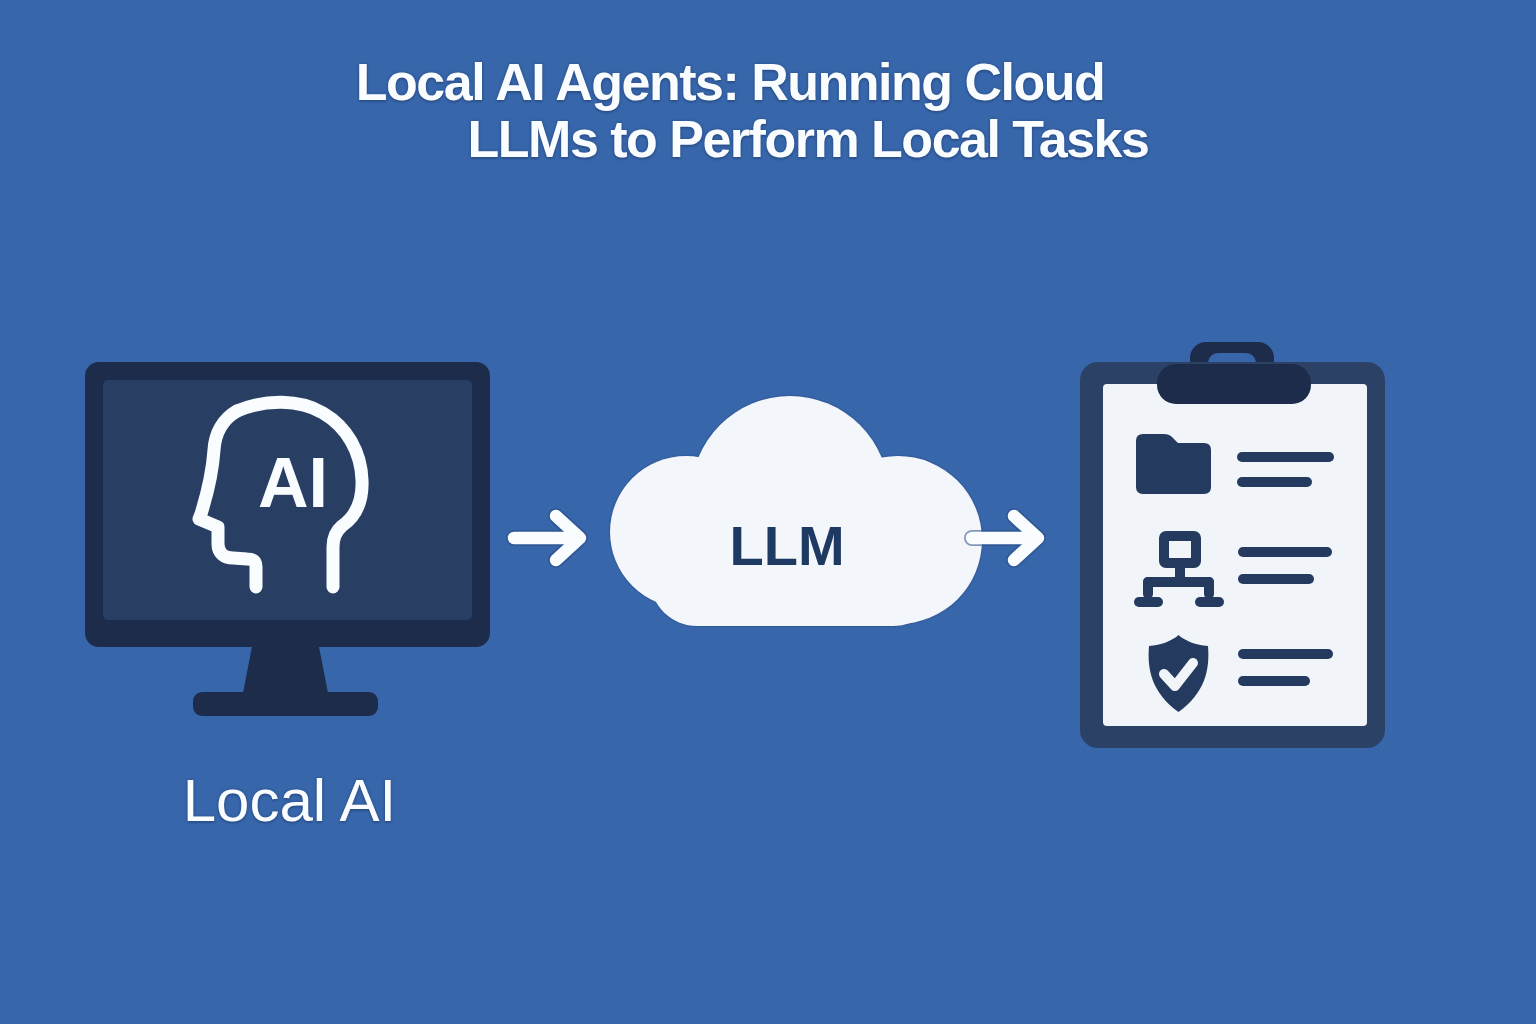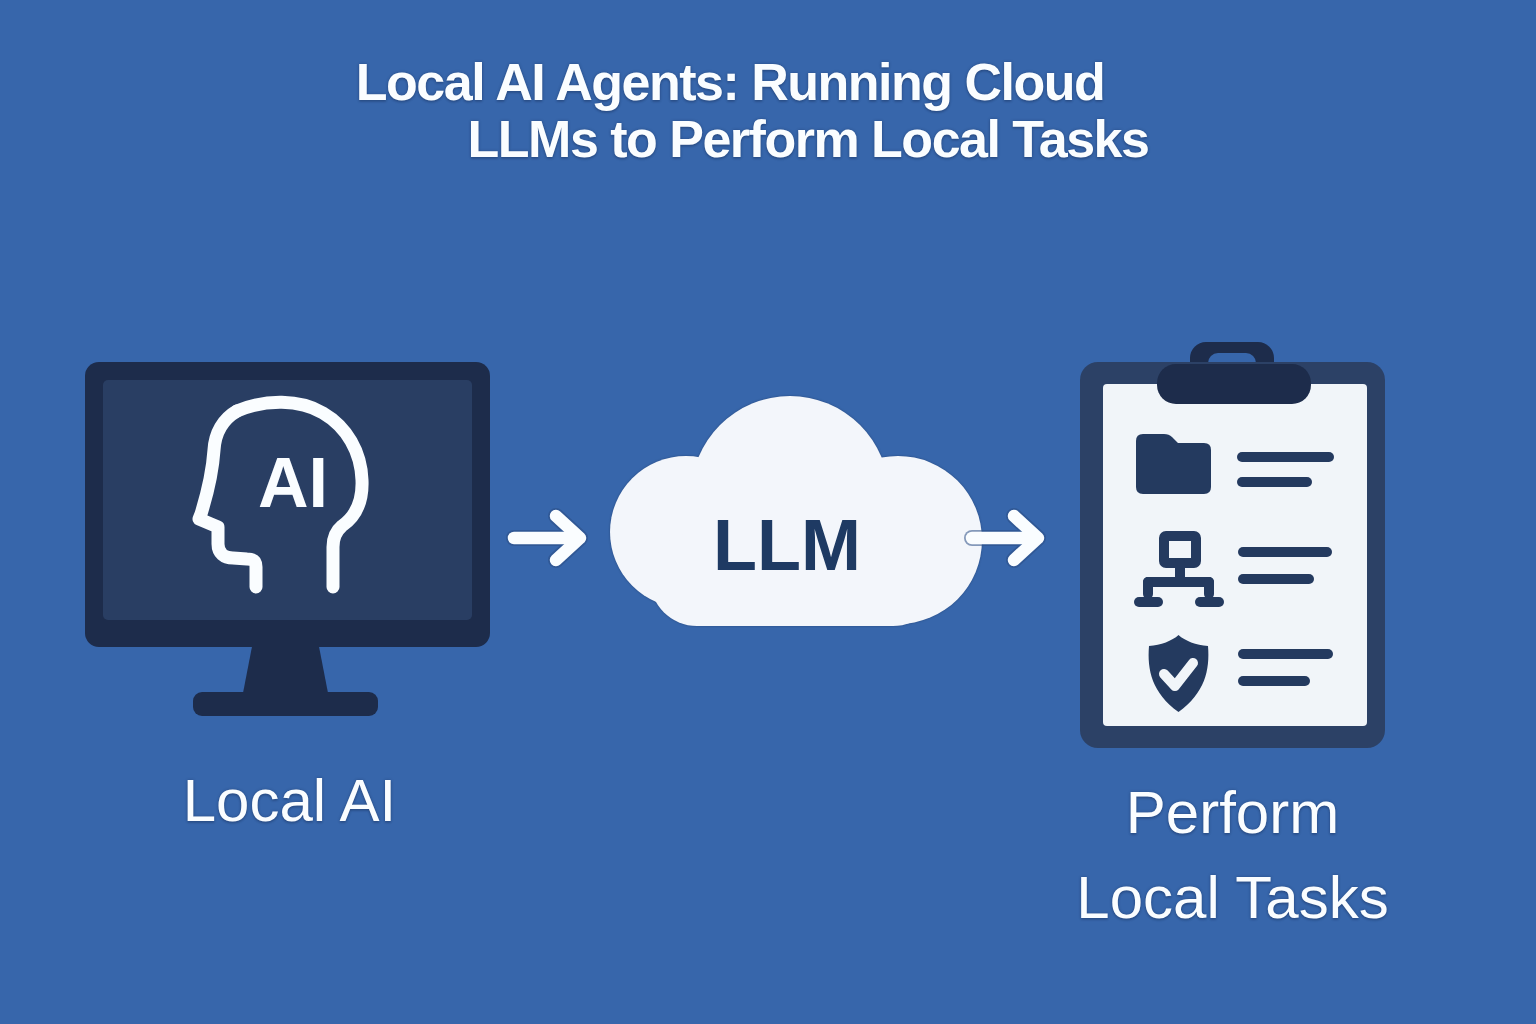--- a/index.html
+++ b/index.html
@@ -61,21 +61,21 @@
   
   .arrow{position:absolute;width:86px;height:60px;}
   .arrow-left{left:504px;top:508px;}
   .arrow-right{left:962px;top:508px;}
   
   .cloud-svg{position:absolute;left:600px;top:392px;width:390px;height:245px;
     filter:drop-shadow(0 0 1px #27497e);}
   .llm-text{
     position:absolute;left:592px;top:455px;width:390px;height:180px;
     display:flex;align-items:center;justify-content:center;
-    color:var(--llm-text);font-weight:bold;font-size:72px;
+    color:var(--llm-text);font-weight:bold;font-size:56px;
   }
   
   .clipboard{position:absolute;left:1080px;top:338px;width:305px;height:412px;}
   .clip-handle{
     position:absolute;left:110px;top:4px;width:84px;height:56px;
     background:var(--navy-dark);border-radius:16px;
   }
   .clip-handle .hole{
     position:absolute;left:18px;top:11px;width:48px;height:20px;
     background:var(--bg);border-radius:10px;
@@ -188,18 +188,14 @@
       <svg class="task-icon icon-shield" viewBox="0 0 73 83">
         <path fill="#243a5f" d="M36.5 3 C30 9 19 13 7 14 C5 38 10 61 36.5 80 C63 61 68 38 66 14 C54 13 43 9 36.5 3 Z"></path>
         <polyline points="22,42 33,54 51,31" fill="none" stroke="#f1f5f9" stroke-width="10" stroke-linecap="round" stroke-linejoin="round"></polyline>
       </svg>
       <div class="text-line" style="left:135px;top:265px;width:95px;"></div>
       <div class="text-line" style="left:135px;top:292px;width:72px;"></div>
     </div>
     <div class="clip-bar"></div>
   </div>
 
-  <div class="node-label label-tasks">
-    <span>Perform</span>
-    <span>Local Tasks</span>
-  </div>
 
 </div>
 
 </body></html>

